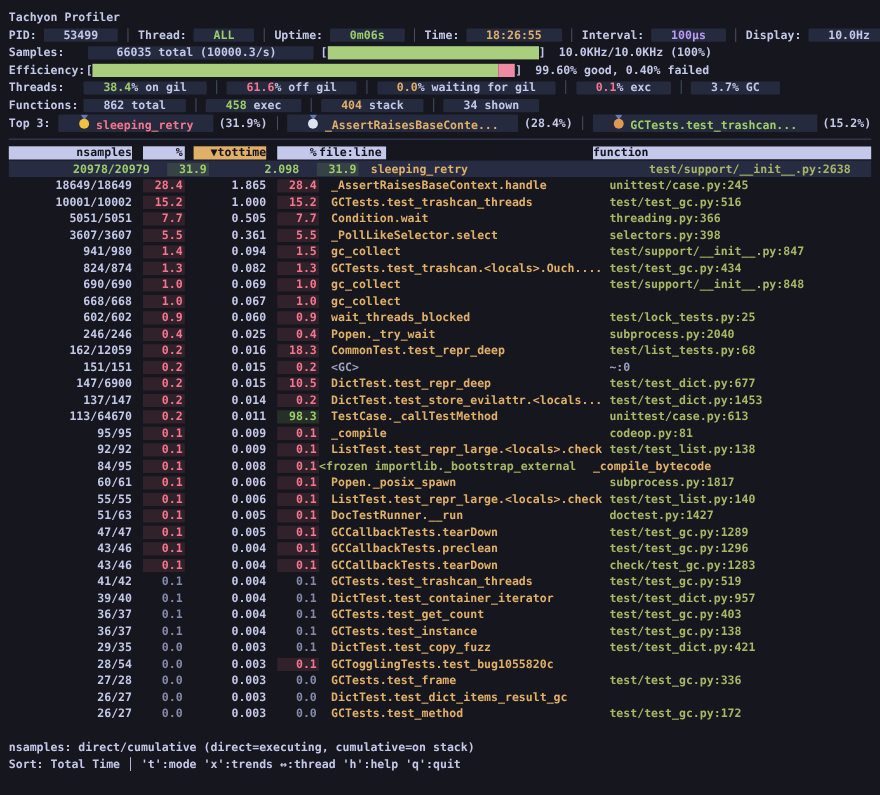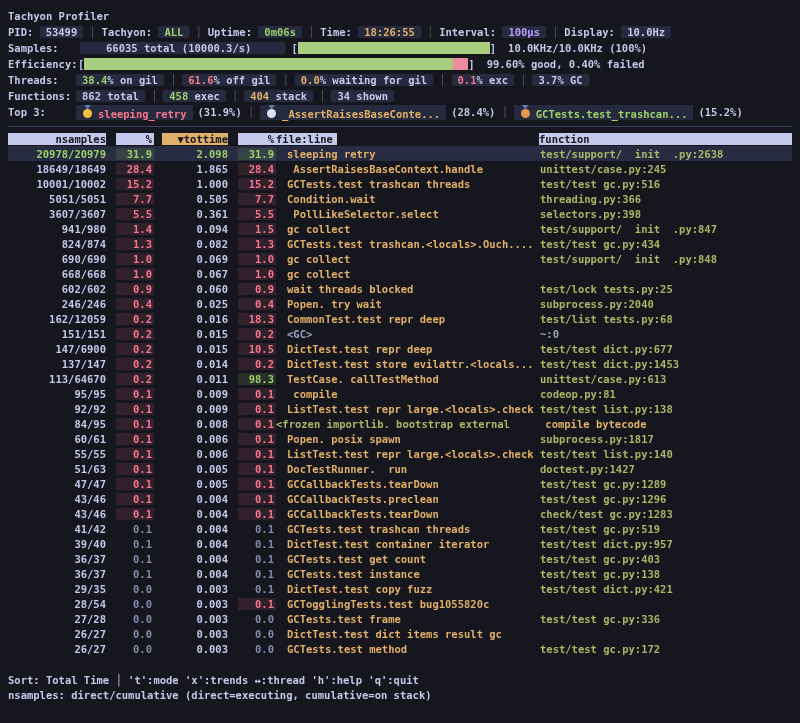--- a/index.html
+++ b/index.html
@@ -2,21 +2,21 @@
 <html><head>
 <meta charset="utf-8">
 <style>
   html,body{margin:0;padding:0;background:#16161e;}
   body{width:800px;height:723px;overflow:hidden;
        font-family:"DejaVu Sans Mono",monospace;font-size:10.5px;font-weight:bold;
        color:#c3c8e8;}
   .screen{padding:8px 8px 0 8px;}
   .line{height:16px;display:flex;align-items:center;white-space:pre;}
   .pipe{color:#4b5268;margin:0 6px;}
-  .chip{background:#252a3e;padding:0 6px;border-radius:1px;}
+  .chip{background:#252a3e;padding:0 18px;border-radius:1px;}
   .c-fg{color:#c3c8e8}.c-green{color:#9ece6a}.c-red{color:#f7768e}
   .c-orange{color:#e0af68}.c-purple{color:#bb9af7}
   .lbl{display:inline-block;}
   .w68{width:68px;}
   
   .bar{height:12px;display:flex;align-items:stretch;}
   .samples-bar{width:192px;}
   .eff-bar{width:384px;}
   .fill-green{background:#a9ce7d;}
   .fill-pink{background:#ec8ba1;}
@@ -28,53 +28,53 @@
   .medal i{position:absolute;left:2px;top:0;width:7px;height:5px;background:#6679b5;
            clip-path:polygon(0 0,100% 0,50% 100%);}
   .medal b{position:absolute;left:1px;bottom:0;width:9px;height:9px;border-radius:50%;}
   .medal.gold b{background:#f0c23f;}
   .medal.silver b{background:#dde3f0;}
   .medal.bronze b{background:#e09a52;}
   .sep-rule{border:none;border-top:1px solid #3b4261;margin:6px 0 4px 0;}
   
   .thead,.trow{display:flex;align-items:center;height:15px;white-space:pre;}
   .cell{display:inline-block;overflow:hidden;}
-  .c-ns{width:98px;text-align:right;}
+  .c-ns{width:112px;text-align:right;}
   .c-p1{width:36px;text-align:right;margin-left:10px;padding-right:2px;}
   .c-tt{width:66px;text-align:right;margin-left:8px;}
   .c-p2{width:36px;text-align:right;margin-left:10px;padding-right:2px;}
   .c-fn{width:253px;margin-left:11px;color:#e0af68;}
   .c-fl{flex:1;margin-left:0;color:#a9b665;}
   .th{background:#c4c9ec;color:#15151f;}
   .th.sorted{background:#e0af68;}
   .th-fl{background:#c4c9ec;color:#15151f;display:inline-block;padding-right:4px;}
   .num{color:#c3c8e8;}
   .v-r{color:#f7768e;background:rgba(247,118,142,.12);}
   .v-g{color:#9ece6a;background:rgba(158,206,106,.14);}
   .v-d{color:#858bab;}
   .trow.sel{background:#272c42;}
-  .trow.sel .num{color:#9ece6a;}
+  .trow.sel .num{color:#9ece6a;margin-left:16px;}
   .dim{color:#9aa0bf;}
   .footer{margin-top:16px;}
   .fline{height:15px;display:flex;align-items:center;white-space:pre;}
 </style>
 </head>
 <body>
 
 <div class="screen">
 
   <div class="line">
     <span>Tachyon Profiler</span>
   </div>
 
   <div class="line">
     <span class="lbl">PID:</span><span> </span>
     <span class="chip">53499</span>
     <span class="pipe">│</span>
-    <span>Tachyon:</span><span> </span>
+    <span>Thread:</span><span> </span>
     <span class="chip c-green">ALL</span>
     <span class="pipe">│</span>
     <span>Uptime:</span><span> </span>
     <span class="chip c-green">0m06s</span>
     <span class="pipe">│</span>
     <span>Time:</span><span> </span>
     <span class="chip c-orange">18:26:55</span>
     <span class="pipe">│</span>
     <span>Interval:</span><span> </span>
     <span class="chip c-purple">100μs</span>
@@ -162,17 +162,17 @@
       <div class="trow"><span class="cell c-ns num">36/37</span><span class="cell c-p1 num v-d">0.1</span><span class="cell c-tt num">0.004</span><span class="cell c-p2 num v-d">0.1</span><span class="cell c-fn">GCTests.test_get_count</span><span class="cell c-fl">test/test_gc.py:403</span></div>
       <div class="trow"><span class="cell c-ns num">36/37</span><span class="cell c-p1 num v-d">0.1</span><span class="cell c-tt num">0.004</span><span class="cell c-p2 num v-d">0.1</span><span class="cell c-fn">GCTests.test_instance</span><span class="cell c-fl">test/test_gc.py:138</span></div>
       <div class="trow"><span class="cell c-ns num">29/35</span><span class="cell c-p1 num v-d">0.0</span><span class="cell c-tt num">0.003</span><span class="cell c-p2 num v-d">0.1</span><span class="cell c-fn">DictTest.test_copy_fuzz</span><span class="cell c-fl">test/test_dict.py:421</span></div>
       <div class="trow"><span class="cell c-ns num">28/54</span><span class="cell c-p1 num v-d">0.0</span><span class="cell c-tt num">0.003</span><span class="cell c-p2 num v-r">0.1</span><span class="cell c-fn">GCTogglingTests.test_bug1055820c</span></div>
       <div class="trow"><span class="cell c-ns num">27/28</span><span class="cell c-p1 num v-d">0.0</span><span class="cell c-tt num">0.003</span><span class="cell c-p2 num v-d">0.0</span><span class="cell c-fn">GCTests.test_frame</span><span class="cell c-fl">test/test_gc.py:336</span></div>
       <div class="trow"><span class="cell c-ns num">26/27</span><span class="cell c-p1 num v-d">0.0</span><span class="cell c-tt num">0.003</span><span class="cell c-p2 num v-d">0.0</span><span class="cell c-fn">DictTest.test_dict_items_result_gc</span></div>
       <div class="trow"><span class="cell c-ns num">26/27</span><span class="cell c-p1 num v-d">0.0</span><span class="cell c-tt num">0.003</span><span class="cell c-p2 num v-d">0.0</span><span class="cell c-fn">GCTests.test_method</span><span class="cell c-fl">test/test_gc.py:172</span></div>
     </div>
 
   <div class="footer">
+    <div class="fline">nsamples: direct/cumulative (direct=executing, cumulative=on stack)</div>
     <div class="fline">Sort: Total Time │ 't':mode 'x':trends ↔:thread 'h':help 'q':quit</div>
-    <div class="fline">nsamples: direct/cumulative (direct=executing, cumulative=on stack)</div>
   </div>
 
 </div>
 
 </body></html>

